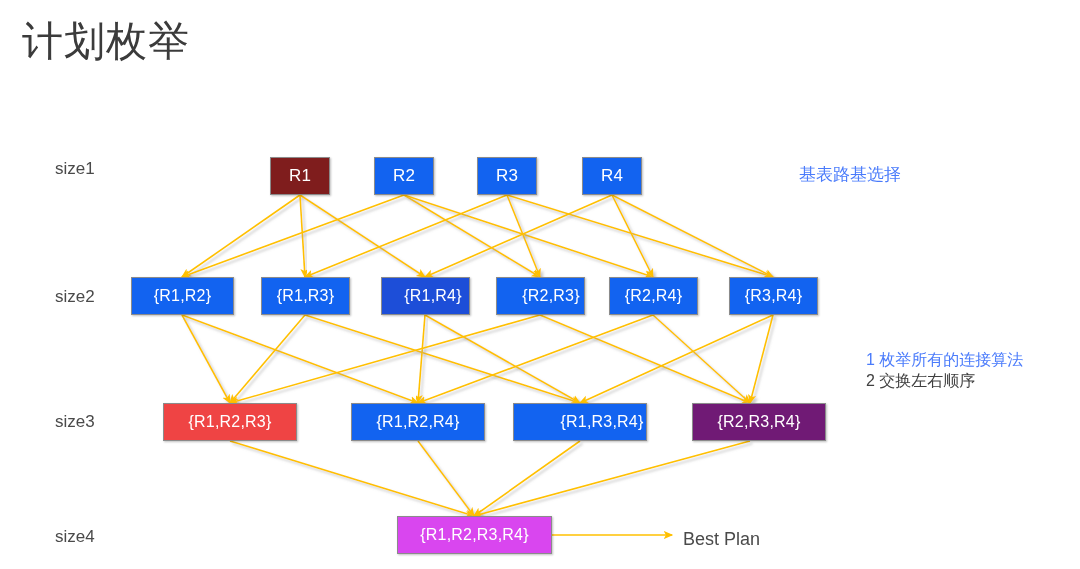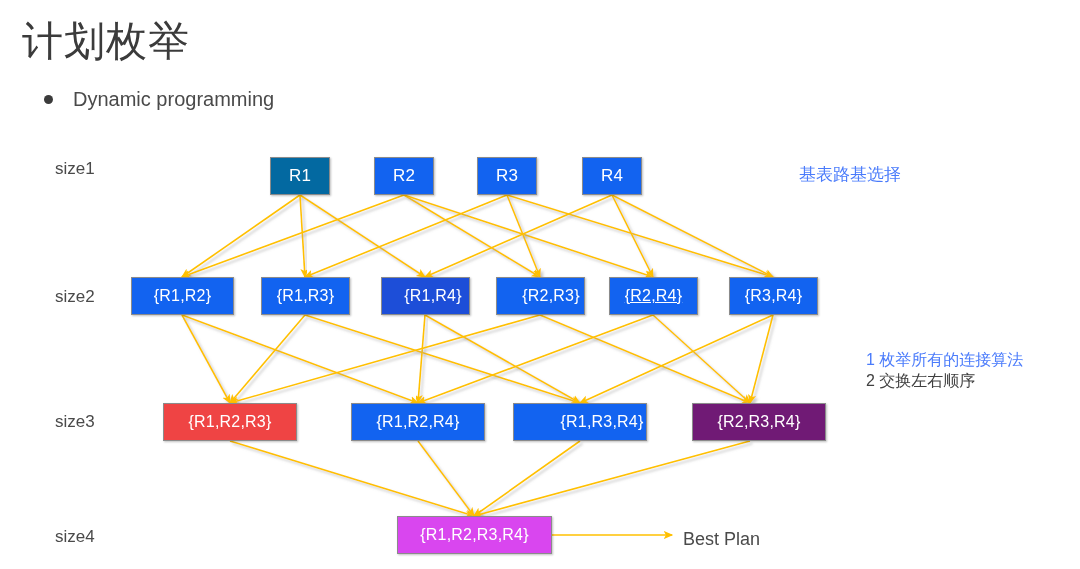--- a/index.html
+++ b/index.html
@@ -121,24 +121,20 @@
     white-space: nowrap;
   }
 </style>
 </head>
 <body>
 
 <div id="slide">
 
   <div class="slide-title">计划枚举</div>
 
-  <div class="bullet-row">
-    <span class="bullet-dot"></span>
-    <span class="bullet-text">Dynamic programming</span>
-  </div>
 
   <div id="diagram">
 
     <svg id="edge-layer" width="1080" height="569" viewBox="0 0 1080 569" xmlns="http://www.w3.org/2000/svg">
       <defs>
         <marker id="arrowhead" markerWidth="7" markerHeight="7" refX="5.2" refY="3" orient="auto" markerUnits="strokeWidth">
           <path d="M0,0.4 L6,3 L0,5.6 L1.4,3 Z" fill="#ffc000"></path>
         </marker>
         <filter id="edgeshadow" x="-20%" y="-20%" width="150%" height="150%">
           <feDropShadow dx="2.5" dy="2.5" stdDeviation="1.1" flood-color="#9a9a9a" flood-opacity="0.5"></feDropShadow>
@@ -174,30 +170,30 @@
           <line x1="580" y1="437" x2="474" y2="512" stroke="#ffc000" stroke-width="1.6" marker-end="url(#arrowhead)" filter="url(#edgeshadow)"></line>
           <line x1="750" y1="437" x2="474" y2="512" stroke="#ffc000" stroke-width="1.6" marker-end="url(#arrowhead)" filter="url(#edgeshadow)"></line>
         </g>
       <g id="best-plan-arrow-group">
           <line x1="552" y1="531" x2="672" y2="531" stroke="#ffc000" stroke-width="1.6" marker-end="url(#arrowhead)"></line>
         </g>
     </svg>
 
     <div id="rows-layer">
         <div class="size-label" style="left: 55px; top: 155px;">size1</div>
-        <div class="node small" style="left: 270px; top: 153px; width: 60px; height: 38px; background: #0369a1; border-color: rgb(139, 139, 139); color: rgb(255, 255, 255);">R1</div>
+        <div class="node small" style="left: 270px; top: 153px; width: 60px; height: 38px; background: #7f1d1d; border-color: rgb(139, 139, 139); color: rgb(255, 255, 255);">R1</div>
         <div class="node small" style="left: 374px; top: 153px; width: 60px; height: 38px; background: rgb(18, 99, 240); border-color: rgb(139, 139, 139); color: rgb(255, 255, 255);">R2</div>
         <div class="node small" style="left: 477px; top: 153px; width: 60px; height: 38px; background: rgb(18, 99, 240); border-color: rgb(139, 139, 139); color: rgb(255, 255, 255);">R3</div>
         <div class="node small" style="left: 582px; top: 153px; width: 60px; height: 38px; background: rgb(18, 99, 240); border-color: rgb(139, 139, 139); color: rgb(255, 255, 255);">R4</div>
         <div class="size-label" style="left: 55px; top: 283px;">size2</div>
         <div class="node" style="left: 131px; top: 273px; width: 103px; height: 38px; background: rgb(18, 99, 240); border-color: rgb(139, 139, 139); color: rgb(255, 255, 255);">{R1,R2}</div>
         <div class="node" style="left: 261px; top: 273px; width: 89px; height: 38px; background: rgb(18, 99, 240); border-color: rgb(139, 139, 139); color: rgb(255, 255, 255);">{R1,R3}</div>
         <div class="node" style="left: 381px; top: 273px; width: 89px; height: 38px; background: #1d4ed8; border-color: rgb(139, 139, 139); color: rgb(255, 255, 255); padding-left: 15px;">{R1,R4}</div>
         <div class="node" style="left: 496px; top: 273px; width: 89px; height: 38px; background: rgb(18, 99, 240); border-color: rgb(139, 139, 139); color: rgb(255, 255, 255); padding-left: 21px;">{R2,R3}</div>
-        <div class="node" style="left: 609px; top: 273px; width: 89px; height: 38px; background: rgb(18, 99, 240); border-color: rgb(139, 139, 139); color: rgb(255, 255, 255); text-decoration: underline;">{R2,R4}</div>
+        <div class="node" style="left: 609px; top: 273px; width: 89px; height: 38px; background: rgb(18, 99, 240); border-color: rgb(139, 139, 139); color: rgb(255, 255, 255);">{R2,R4}</div>
         <div class="node" style="left: 729px; top: 273px; width: 89px; height: 38px; background: rgb(18, 99, 240); border-color: rgb(139, 139, 139); color: rgb(255, 255, 255);">{R3,R4}</div>
         <div class="size-label" style="left: 55px; top: 408px;">size3</div>
         <div class="node wide" style="left: 163px; top: 399px; width: 134px; height: 38px; background: #ef4444; border-color: rgb(139, 139, 139); color: rgb(255, 255, 255);">{R1,R2,R3}</div>
         <div class="node wide" style="left: 351px; top: 399px; width: 134px; height: 38px; background: rgb(18, 99, 240); border-color: rgb(139, 139, 139); color: rgb(255, 255, 255);">{R1,R2,R4}</div>
         <div class="node wide" style="left: 513px; top: 399px; width: 134px; height: 38px; background: rgb(18, 99, 240); border-color: rgb(139, 139, 139); color: rgb(255, 255, 255); padding-left: 44px;">{R1,R3,R4}</div>
         <div class="node wide" style="left: 683px; top: 399px; width: 134px; height: 38px; background: #701a75; border-color: rgb(139, 139, 139); color: rgb(255, 255, 255); margin-left: 9px;">{R2,R3,R4}</div>
         <div class="size-label" style="left: 55px; top: 523px;">size4</div>
         <div class="node wide" style="left: 397px; top: 512px; width: 155px; height: 38px; background: #d946ef; border-color: rgb(139, 139, 139); color: rgb(255, 255, 255);">{R1,R2,R3,R4}</div>
       </div>
     <div id="annotations-layer">

